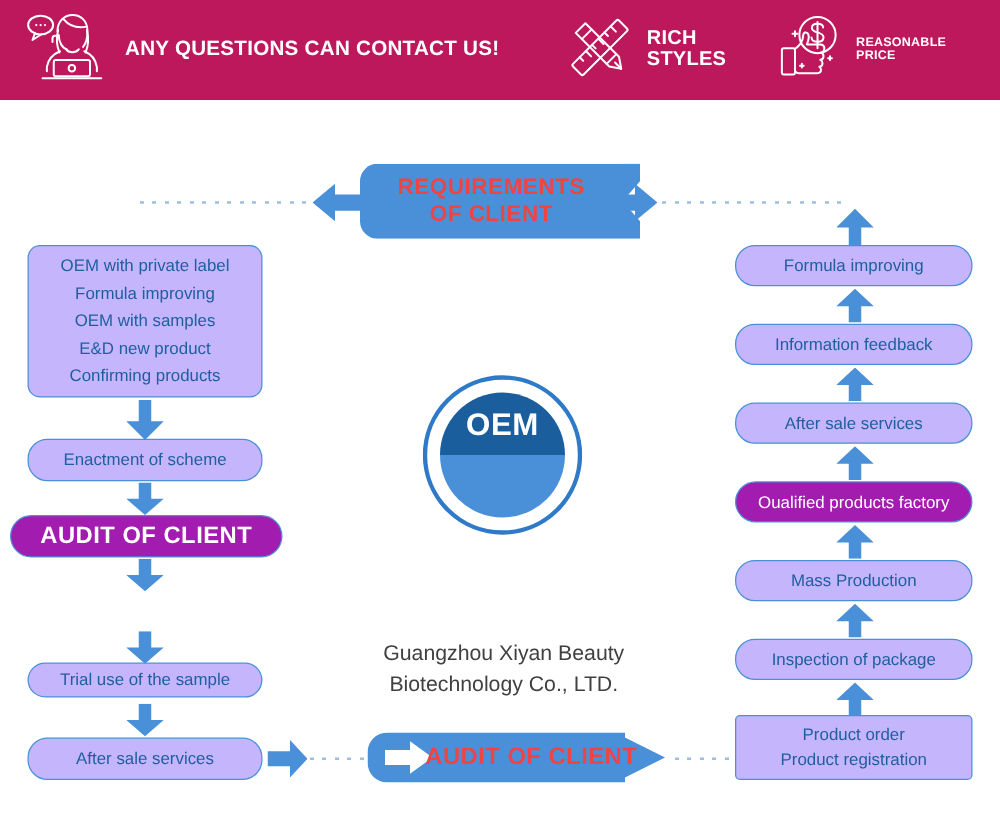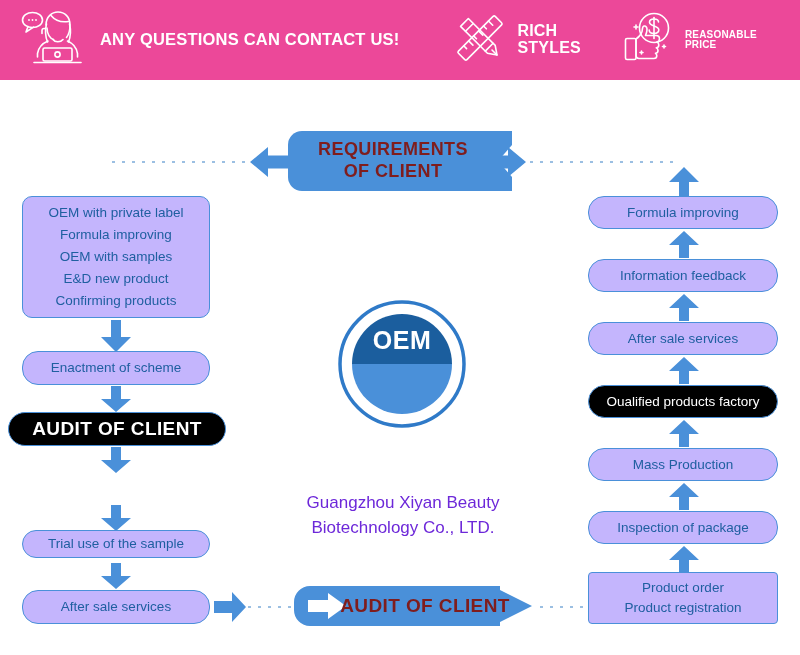--- a/index.html
+++ b/index.html
@@ -8,21 +8,21 @@
     background:#ffffff;
     font-family:"Liberation Sans", sans-serif;
     overflow:hidden;
     position:relative;
   }
   .canvas{position:relative;width:800px;height:655px;}
 
   
   .header{
     position:absolute;left:0;top:0;width:800px;height:80px;
-    background:#ec4899;
+    background:#be185d;
     display:flex;align-items:center;
   }
   .hdr-item{display:flex;align-items:center;}
   .hdr-icon{flex:0 0 auto;display:block;}
   .hdr-text{
     color:#ffffff;font-weight:bold;letter-spacing:.2px;line-height:1.05;
   }
   #hdr-main{margin-left:18px;}
   #hdr-main .hdr-text{font-size:16.5px;margin-left:16px;white-space:nowrap;}
   #hdr-rich{margin-left:52px;}
@@ -39,36 +39,36 @@
     background:#c4b5fd;
     color:#1f5fa0;
     display:flex;flex-direction:column;
     align-items:center;justify-content:center;
     font-size:13.5px;
     text-align:center;
   }
   .box.multi{border-radius:10px;}
   .box .line{line-height:1.62;white-space:nowrap;}
   .box.filled{
-    background:#000000;border-color:#4a90d9;color:#ffffff;
+    background:#a21caf;border-color:#4a90d9;color:#ffffff;
     border-radius:22px;
     text-align:center;
   }
   .box.pill-big{
     border-radius:22px;font-size:19px;font-weight:bold;letter-spacing:.4px;
   }
 
   
   .varrow{position:absolute;}
   .varrow svg{display:block;}
 
   
   .banner{
     position:absolute;
-    color:#7f1d1d;font-weight:bold;text-align:center;
+    color:#ef4444;font-weight:bold;text-align:center;
     display:flex;align-items:center;justify-content:center;
   }
   .banner .btxt{position:relative;z-index:2;line-height:1.2;}
 
   
   .dots{
     position:absolute;height:2px;
     background-image:repeating-linear-gradient(to right,#9bbfe2 0 3px,transparent 3px 10px);
   }
 
@@ -76,21 +76,21 @@
   .circle-wrap{position:absolute;}
   .circle-wrap svg{display:block;}
   .circle-label{
     position:absolute;left:0;width:100%;text-align:center;
     color:#ffffff;font-weight:bold;font-size:25px;letter-spacing:.5px;
   }
 
   
   .company{
     position:absolute;text-align:center;
-    color:#6d28d9;font-size:17px;line-height:1.45;
+    color:#404040;font-size:17px;line-height:1.45;margin-top:20px;
   }
 </style>
 </head>
 <body>
 
 <div class="canvas">
 
   <div class="header">
 
     <div class="hdr-item" id="hdr-main">

